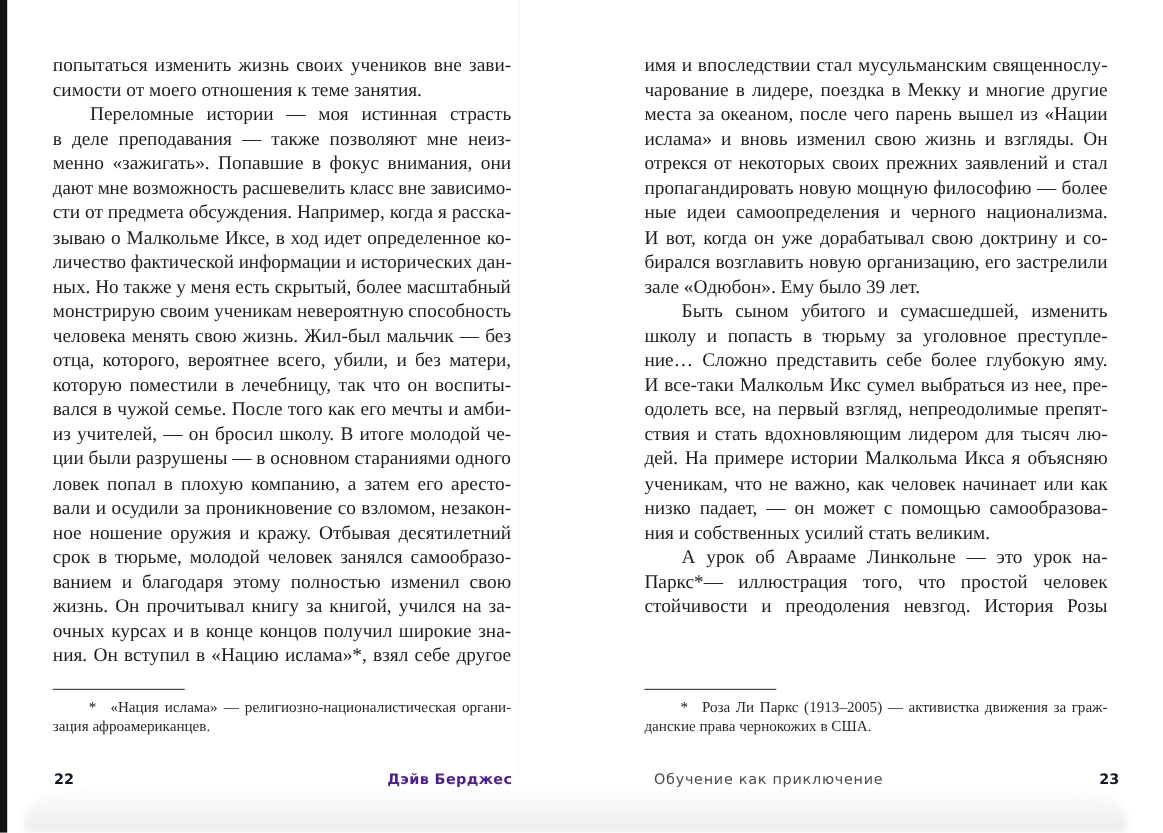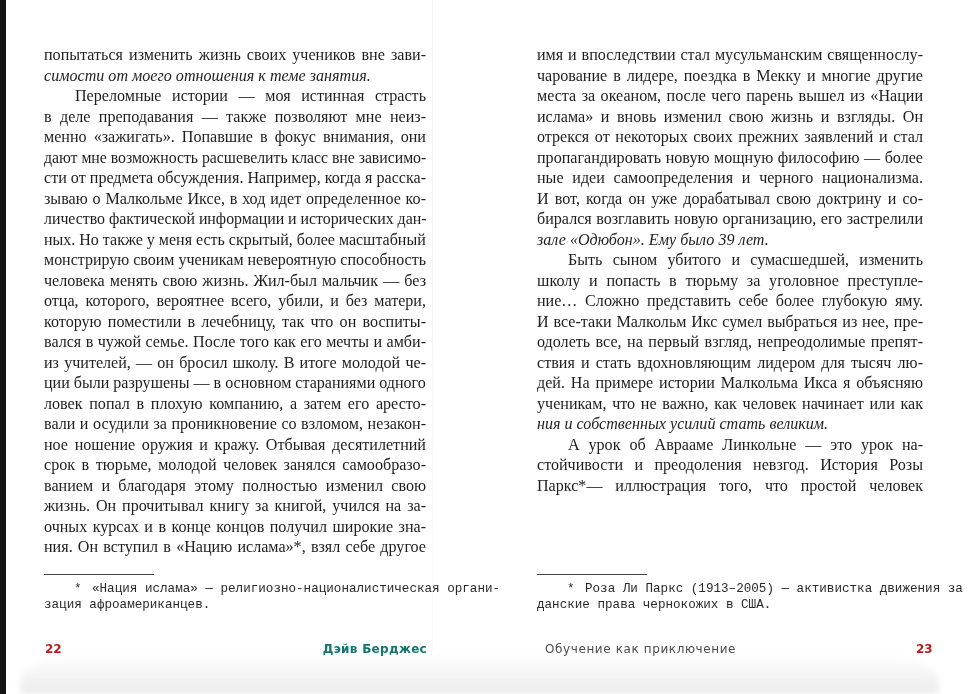--- a/index.html
+++ b/index.html
@@ -30,48 +30,48 @@
 
   .body-text {
     position: absolute; top: 45px;
     font-family: "Liberation Serif", "DejaVu Serif", serif;
     font-size: 16.1px; line-height: 20.5px;
     text-align: justify;
   }
   .left .body-text { left: 44px; width: 382px; }
   .right .body-text { left: 57px; width: 386px; }
   .line { display: block; white-space: nowrap; text-align: justify; text-align-last: justify; height: 20.5px; }
-  .line.last { text-align-last: left; font-style: italic; }
+  .line.last { text-align-last: left; }
   .line.indent { padding-left: 31px; }
 
   .fn-rule {
     position: absolute; top: 574px; width: 110px; height: 1px; background: #444;
   }
   .left .fn-rule { left: 44px; }
   .right .fn-rule { left: 57px; }
   .footnote {
     position: absolute; top: 581px;
-    font-family: Liberation Mono, monospace;
+    font-family: Liberation Serif, serif;
     font-size: 12.6px; line-height: 16px; color: #2a2a2a;
   }
   .left .footnote { left: 44px; width: 382px; }
   .right .footnote { left: 57px; width: 386px; }
   .fn-line { display: block; white-space: nowrap; text-align: justify; text-align-last: justify; }
   .fn-line.last { text-align-last: left; }
   .fn-line.first { padding-left: 30px; }
   .fn-star { display: inline-block; width: 18px; }
 
   .folio {
     position: absolute; top: 642px;
     font-family: "DejaVu Sans", "Liberation Sans", sans-serif;
     font-size: 12px;
   }
-  .folio.num { font-weight: bold; color: #b91c1c; }
+  .folio.num { font-weight: bold; color: #0f172a; }
   .left .folio.num { left: 45px; }
-  .left .folio.run { right: 53px; font-weight: bold; color: #0f766e; letter-spacing: 0.3px; }
+  .left .folio.run { right: 53px; font-weight: bold; color: #4c1d95; letter-spacing: 0.3px; }
   .right .folio.run { left: 65px; color: #4a4a4a; letter-spacing: 0.6px; }
   .right .folio.num { left: 436px; }
 </style>
 </head>
 <body>
 
 <div class="left-edge"></div>
 <div class="fold"></div>
 
 <div class="page left">
@@ -124,24 +124,25 @@
       <span class="line">бирался возглавить новую организацию, его застрелили</span>
       <span class="line last">зале «Одюбон». Ему было 39 лет.</span>
       <span class="line indent">Быть сыном убитого и сумасшедшей, изменить</span>
       <span class="line">школу и попасть в тюрьму за уголовное преступле-</span>
       <span class="line">ние… Сложно представить себе более глубокую яму.</span>
       <span class="line">И все-таки Малкольм Икс сумел выбраться из нее, пре-</span>
       <span class="line">одолеть все, на первый взгляд, непреодолимые препят-</span>
       <span class="line">ствия и стать вдохновляющим лидером для тысяч лю-</span>
       <span class="line">дей. На примере истории Малкольма Икса я объясняю</span>
       <span class="line">ученикам, что не важно, как человек начинает или как</span>
+      <span class="line">низко падает, — он может с помощью самообразова-</span>
       <span class="line last">ния и собственных усилий стать великим.</span>
       <span class="line indent">А урок об Аврааме Линкольне — это урок на-</span>
+      <span class="line">Паркс*— иллюстрация того, что простой человек</span>
       <span class="line">стойчивости и преодоления невзгод. История Розы</span>
-      <span class="line">Паркс*— иллюстрация того, что простой человек</span>
     </div>
   <div class="fn-rule"></div>
   <div class="footnote">
     <span class="fn-line first"><span class="fn-star">*</span><span>Роза Ли Паркс (1913–2005) — активистка движения за граж-</span></span>
     <span class="fn-line last">данские права чернокожих в США.</span>
   </div>
   <div class="folio run">Обучение как приключение</div>
   <div class="folio num">23</div>
 </div>
 

